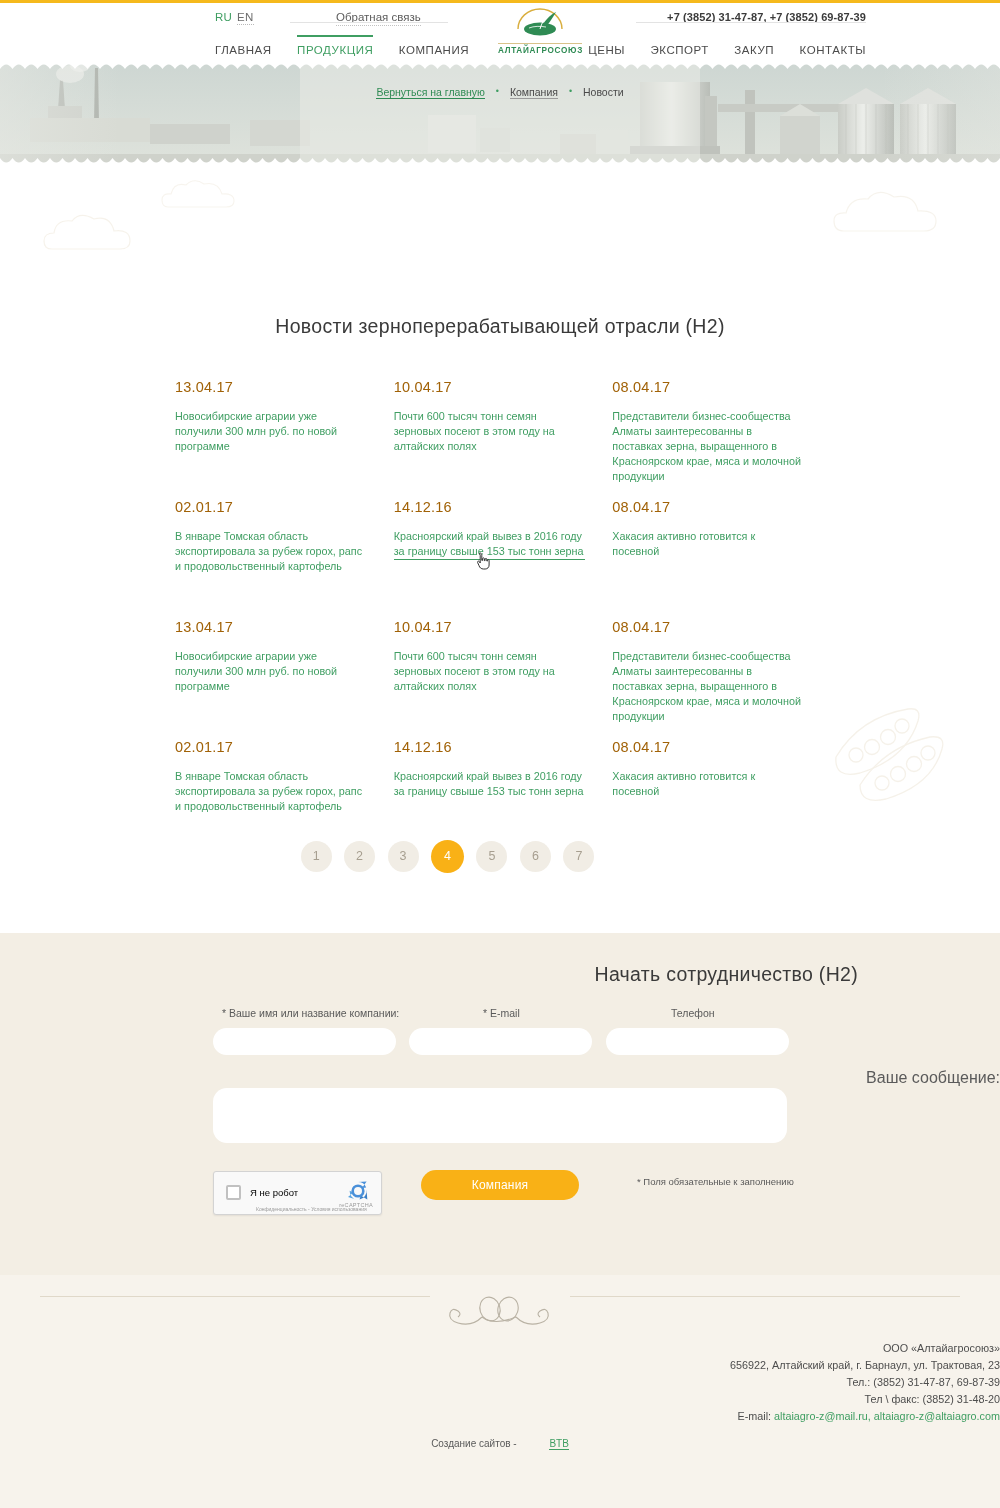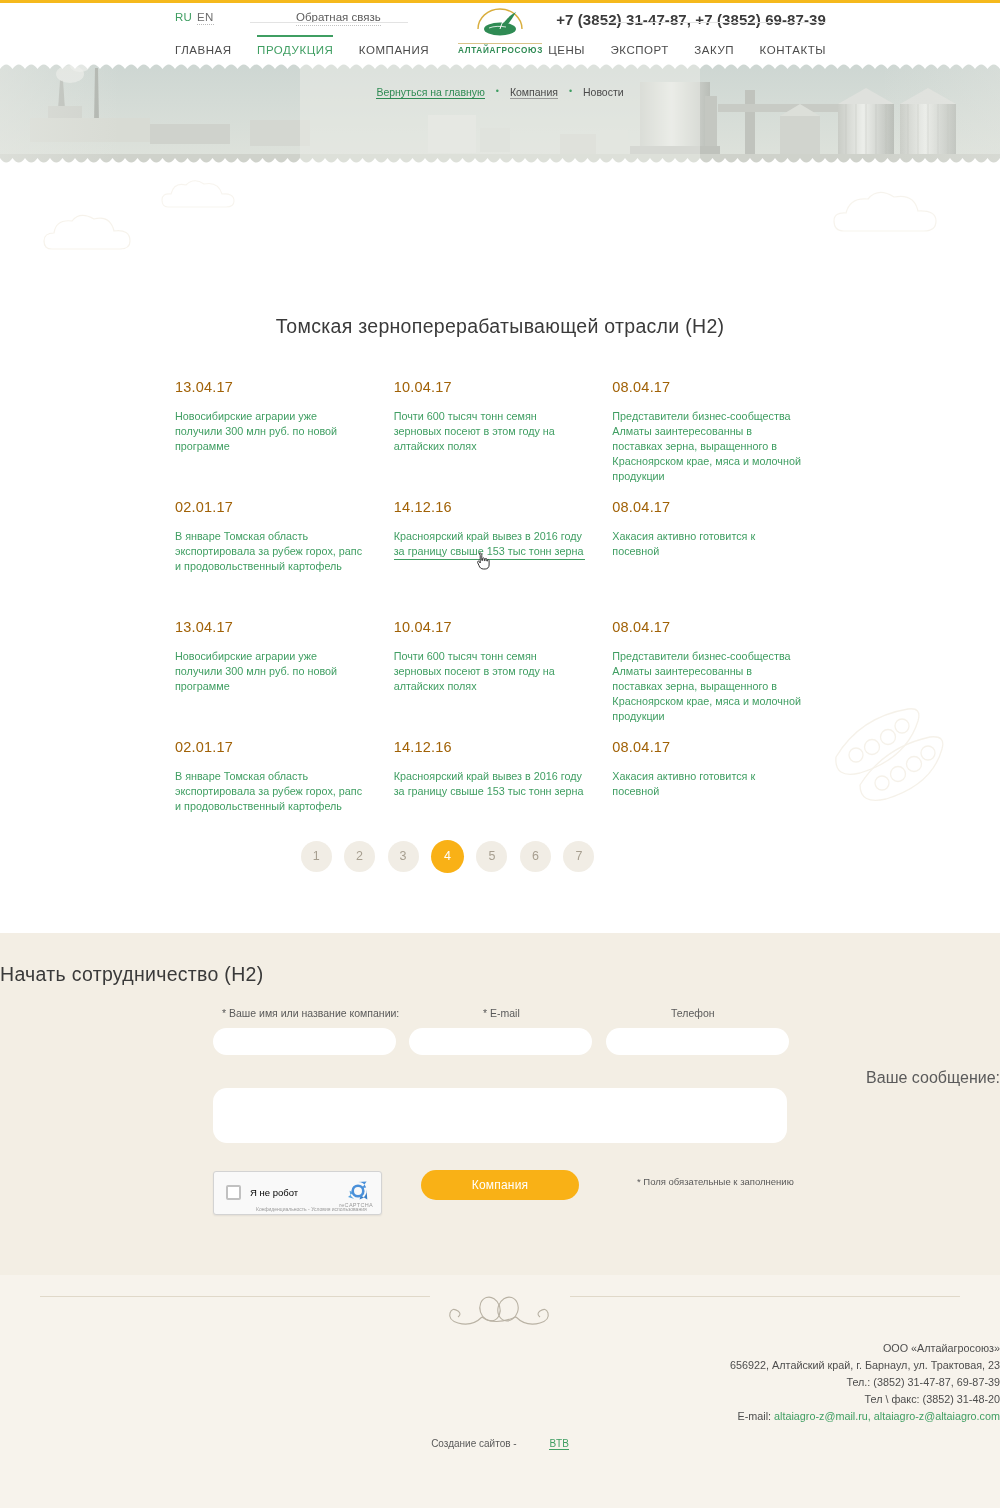--- a/index.html
+++ b/index.html
@@ -11,36 +11,36 @@
     background:#ffffff;
     color:#4a4a4a;
     overflow:hidden;
     position:relative;
   }
 
   
   .top-accent { height:3px; background:#f5b91c; width:100%; }
 
   
-  .header { position:relative; height:57px; background:#ffffff; }
+  .header { position:relative; height:57px; background:#ffffff;padding-left:40px; }
   .header-inner { position:relative; width:1000px; height:57px; margin:0 auto; }
 
   .utility-row { position:absolute; top:8px; left:0; width:1000px; height:18px; }
   .lang { position:absolute; top:0; font-size:11.5px; letter-spacing:.3px; }
   .lang-ru { left:175px; color:#3f9e62; }
   .lang-en { left:197px; color:#6d6d6d; border-bottom:1px dotted #b9b9b9; padding-bottom:1px; }
 
   .feedback {
     position:absolute; left:296px; top:0; font-size:11.5px; color:#5c5c5c;
     border-bottom:1px dotted #c2c2c2; padding-bottom:2px;
   }
   .feedback-rule { position:absolute; left:250px; top:19px; width:158px; height:1px; background:#e3e3e3; }
 
   .phones {
-    position:absolute; right:174px; top:0; font-size:15px; font-weight:bold;
+    position:absolute; right:174px; top:0; font-size:11px; font-weight:bold;
     color:#3b3b3b; letter-spacing:.1px; white-space:nowrap;
   }
   .phone-rule { position:absolute; right:174px; top:19px; width:230px; height:1px; background:#e3e3e3; }
 
   .nav-left { position:absolute; left:175px; top:37px; }
   .nav-right { position:absolute; right:174px; top:37px; }
   .nav-item {
     display:inline-block; font-size:11.5px; letter-spacing:.55px;
     color:#4b4b4b; margin-right:21px; text-transform:uppercase; white-space:nowrap;
   }
@@ -103,21 +103,21 @@
     text-align:center; margin:0 4px; vertical-align:middle;
   }
   .pg.active { background:#f9b116; color:#ffffff; width:33px; height:33px; line-height:33px; }
 
   
   .wm { position:absolute; opacity:.5; pointer-events:none; }
 
   
   .form-sec { position:relative; width:1000px; height:342px; background:#f3eee4; overflow:hidden; }
   .form-h2 {
-    position:absolute; top:30px; left:0; width:858px; text-align:left;
+    position:absolute; top:30px; left:0; width:858px; text-align:right;
     font-size:19.5px; color:#3a3a3a; letter-spacing:.3px;
   }
   .field-labels { position:absolute; top:74px; left:213px; width:574px; }
   .f-label { position:absolute; font-size:10.5px; color:#5a5a5a; }
   .f-label.n1 { left:9px; }
   .f-label.n2 { left:270px; }
   .f-label.n3 { left:458px; }
 
   .inputs { position:absolute; top:95px; left:213px; }
   .inp {
@@ -327,21 +327,21 @@
       <circle cx="62" cy="48" r="7.5"></circle>
         <circle cx="76" cy="37" r="7"></circle>
       <path d="M34 96 Q58 58 104 48 Q120 46 116 60 Q106 96 60 110 Q34 116 34 96 Z"></path>
       <circle cx="56" cy="94" r="7"></circle>
         <circle cx="72" cy="85" r="7.5"></circle>
       <circle cx="88" cy="75" r="7.5"></circle>
         <circle cx="102" cy="64" r="7"></circle>
     </g>
   </svg>
 
-  <div class="page-h2">Томская зерноперерабатывающей отрасли (H2)</div>
+  <div class="page-h2">Новости зерноперерабатывающей отрасли (H2)</div>
 
   <div class="news-grid">
 
     <div class="news-row" style="height:120px">
       <div class="news-col">
         <div class="news-date">13.04.17</div>
         <a class="news-link">Новосибирские аграрии уже получили 300 млн руб. по новой программе</a>
       </div>
       <div class="news-col">
         <div class="news-date">10.04.17</div>

